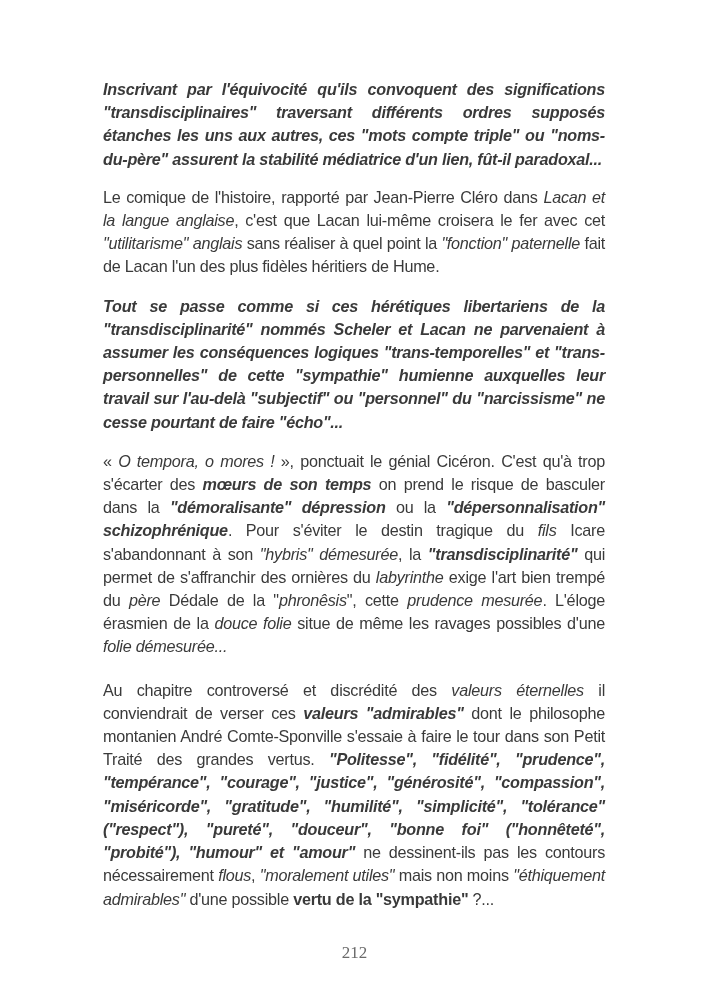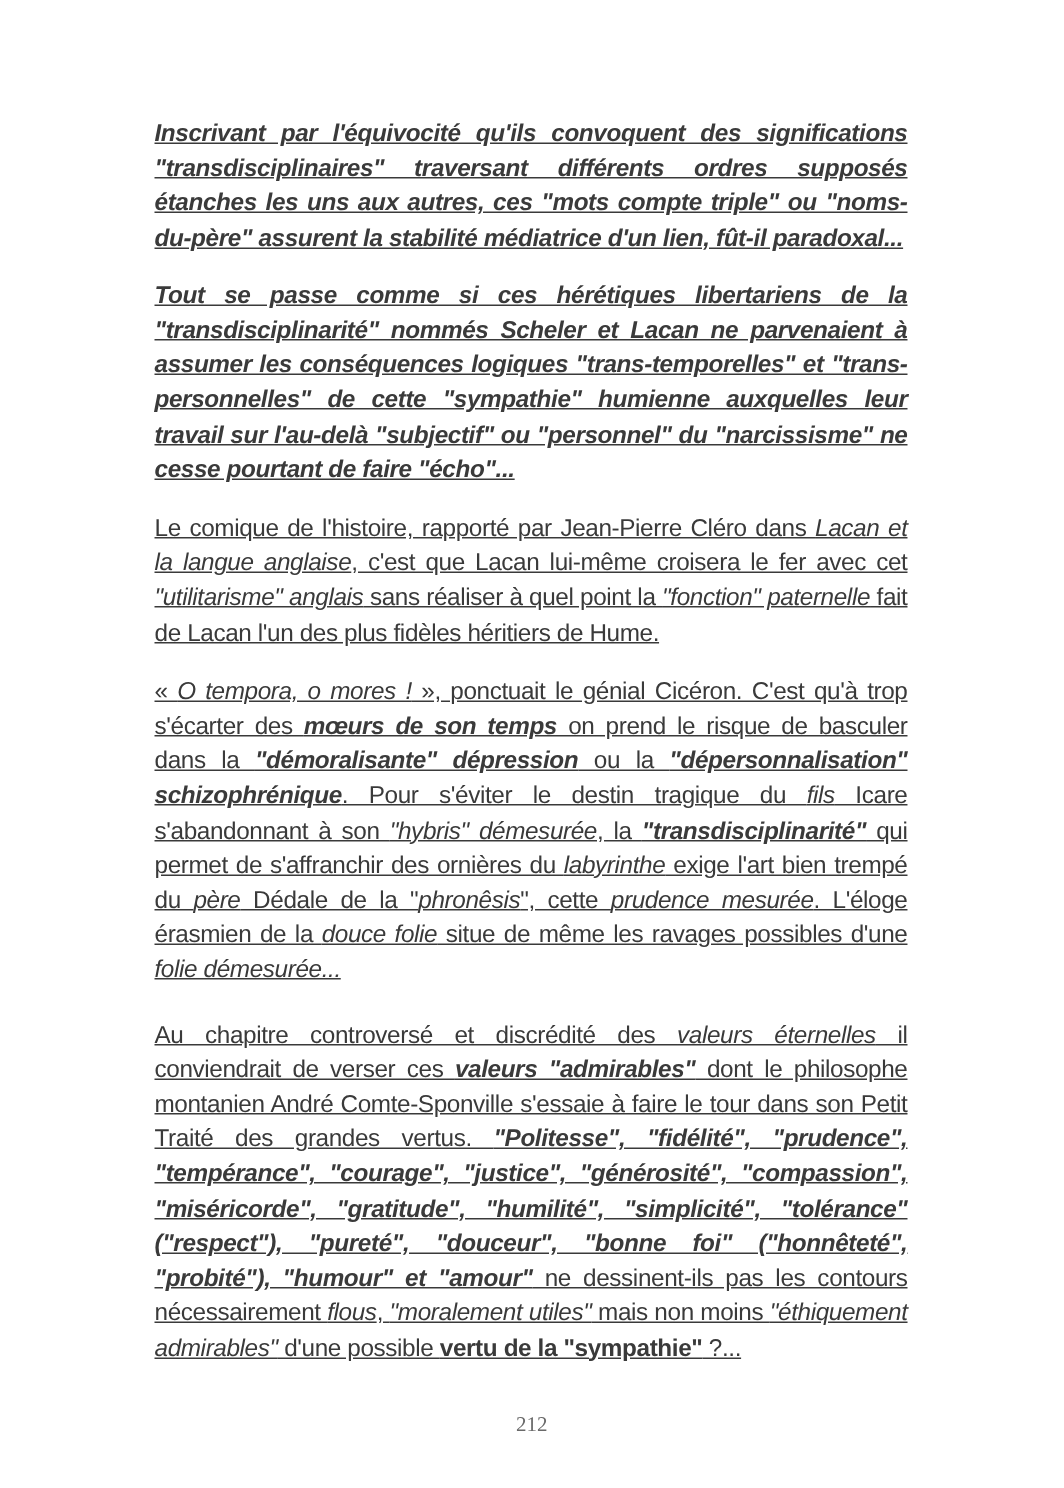--- a/index.html
+++ b/index.html
@@ -22,54 +22,53 @@
       font-family: "Liberation Sans", sans-serif;
       font-size: 16.2px;
       line-height: 23.2px;
       letter-spacing: -0.25px;
     }
     .para {
       margin: 0 0 15.5px 0;
       text-align: justify;
       text-align-last: left;
       hyphens: none;
-      text-decoration: underline;
     }
     .para.p1 { margin-bottom: 15px; }
     .para.p2 { margin-bottom: 16px; }
     .para.p3 { margin-bottom: 16px; }
     .para.p4 { margin-bottom: 20px; }
     .bi { font-weight: bold; font-style: italic; }
     .i { font-style: italic; }
     .b { font-weight: bold; }
     .page-number {
       position: absolute;
       left: 0;
       width: 709px;
       top: 943px;
       text-align: center;
       font-family: "Liberation Serif", serif;
-      font-size: 14px;
+      font-size: 17px;
       color: #6a6a6a;
     }
   </style>
 </head>
 <body>
 
 <div class="page">
   <p class="para p1">
     <span class="bi">Inscrivant par l'équivocité qu'ils convoquent des significations "transdisciplinaires" traversant différents ordres supposés étanches les uns aux autres, ces "mots compte triple" ou "noms-du-père" assurent la stabilité médiatrice d'un lien, fût-il paradoxal...</span>
   </p>
 
+  <p class="para p2">
+    <span>Le comique de l'histoire, rapporté par Jean-Pierre Cléro dans </span><span class="i">Lacan et la langue anglaise</span><span>, c'est que Lacan lui-même croisera le fer avec cet </span><span class="i">"utilitarisme" anglais</span><span> sans réaliser à quel point la </span><span class="i">"fonction" paternelle</span><span> fait de Lacan l'un des plus fidèles héritiers de Hume.</span>
+  </p>
+
   <p class="para p3">
     <span class="bi">Tout se passe comme si ces hérétiques libertariens de la "transdisciplinarité" nommés Scheler et Lacan ne parvenaient à assumer les conséquences logiques "trans-temporelles" et "trans-personnelles" de cette "sympathie" humienne auxquelles leur travail sur l'au-delà "subjectif" ou "personnel" du "narcissisme" ne cesse pourtant de faire "écho"...</span>
-  </p>
-
-  <p class="para p2">
-    <span>Le comique de l'histoire, rapporté par Jean-Pierre Cléro dans </span><span class="i">Lacan et la langue anglaise</span><span>, c'est que Lacan lui-même croisera le fer avec cet </span><span class="i">"utilitarisme" anglais</span><span> sans réaliser à quel point la </span><span class="i">"fonction" paternelle</span><span> fait de Lacan l'un des plus fidèles héritiers de Hume.</span>
   </p>
 
   <p class="para p4">
     <span>« </span><span class="i">O tempora, o mores !</span><span> », ponctuait le génial Cicéron. C'est qu'à trop s'écarter des </span><span class="bi">mœurs de son temps</span><span> on prend le risque de basculer dans la </span><span class="bi">"démoralisante" dépression</span><span> ou la </span><span class="bi">"dépersonnalisation" schizophrénique</span><span>. Pour s'éviter le destin tragique du </span><span class="i">fils</span><span> Icare s'abandonnant à son </span><span class="i">"hybris" démesurée</span><span>, la </span><span class="bi">"transdisciplinarité"</span><span> qui permet de s'affranchir des ornières du </span><span class="i">labyrinthe</span><span> exige l'art bien trempé du </span><span class="i">père</span><span> Dédale de la "</span><span class="i">phronêsis</span><span>", cette </span><span class="i">prudence mesurée</span><span>. L'éloge érasmien de la </span><span class="i">douce folie</span><span> situe de même les ravages possibles d'une </span><span class="i">folie démesurée...</span>
   </p>
 
   <p class="para p5">
     <span>Au chapitre controversé et discrédité des </span><span class="i">valeurs éternelles</span><span> il conviendrait de verser ces </span><span class="bi">valeurs "admirables"</span><span> dont le philosophe montanien André Comte-Sponville s'essaie à faire le tour dans son Petit Traité des grandes vertus. </span><span class="bi">"Politesse", "fidélité", "prudence", "tempérance", "courage", "justice", "générosité", "compassion", "miséricorde", "gratitude", "humilité", "simplicité", "tolérance" ("respect"), "pureté", "douceur", "bonne foi" ("honnêteté", "probité"), "humour" et "amour"</span><span> ne dessinent-ils pas les contours nécessairement </span><span class="i">flous</span><span>, </span><span class="i">"moralement utiles"</span><span> mais non moins </span><span class="i">"éthiquement admirables"</span><span> d'une possible </span><span class="b">vertu de la "sympathie"</span><span> ?...</span>
   </p>
 </div>

